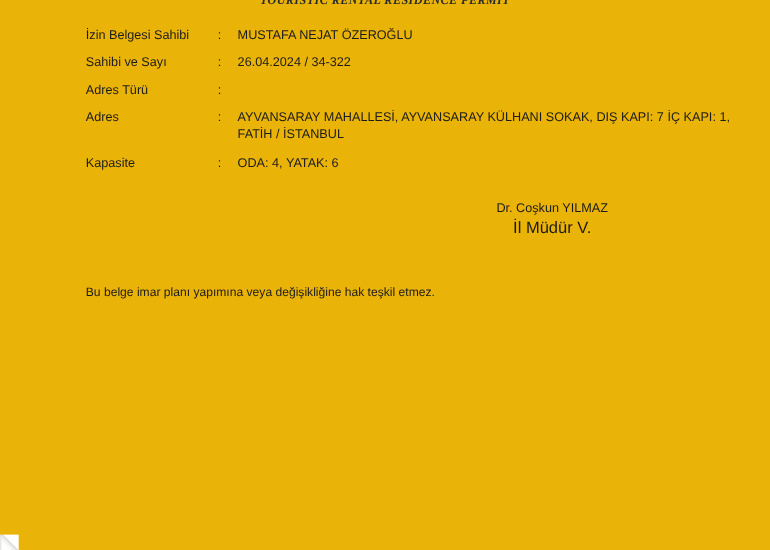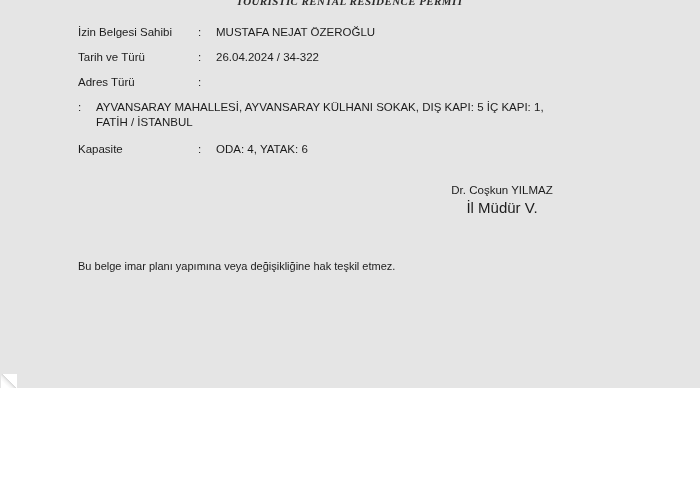--- a/index.html
+++ b/index.html
@@ -11,22 +11,22 @@
     height: 500px;
     background: #ffffff;
     font-family: "Liberation Sans", sans-serif;
     color: #1a1a1a;
     overflow: hidden;
   }
 
   .page {
     position: relative;
     width: 700px;
-    height: 388px;
-    background: #e5e5e5;
+    height: 500px;
+    background: #eab308;
     box-sizing: border-box;
   }
 
   
   .doc-subtitle {
     position: absolute;
     top: -5px;
     left: 0;
     width: 700px;
     text-align: center;
@@ -128,33 +128,34 @@
 
   <div class="fields">
 
     <div class="field-row">
       <div class="field-label">İzin Belgesi Sahibi</div>
       <div class="field-colon">:</div>
       <div class="field-value">MUSTAFA NEJAT ÖZEROĞLU</div>
     </div>
 
     <div class="field-row">
-      <div class="field-label">Tarih ve Türü</div>
+      <div class="field-label">Sahibi ve Sayı</div>
       <div class="field-colon">:</div>
       <div class="field-value">26.04.2024 / 34-322</div>
     </div>
 
     <div class="field-row">
       <div class="field-label">Adres Türü</div>
       <div class="field-colon">:</div>
     </div>
 
     <div class="field-row tall">
+      <div class="field-label">Adres</div>
       <div class="field-colon">:</div>
-      <div class="field-value">AYVANSARAY MAHALLESİ, AYVANSARAY KÜLHANI SOKAK, DIŞ KAPI: 5 İÇ KAPI: 1,
+      <div class="field-value">AYVANSARAY MAHALLESİ, AYVANSARAY KÜLHANI SOKAK, DIŞ KAPI: 7 İÇ KAPI: 1,
 FATİH / İSTANBUL</div>
     </div>
 
     <div class="field-row">
       <div class="field-label">Kapasite</div>
       <div class="field-colon">:</div>
       <div class="field-value">ODA: 4, YATAK: 6</div>
     </div>
 
   </div>

